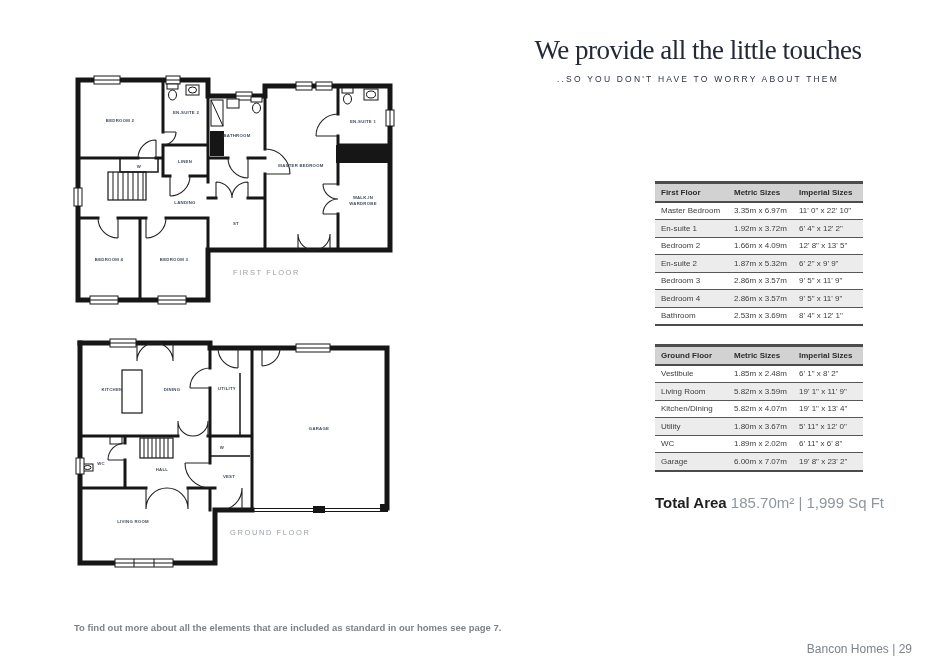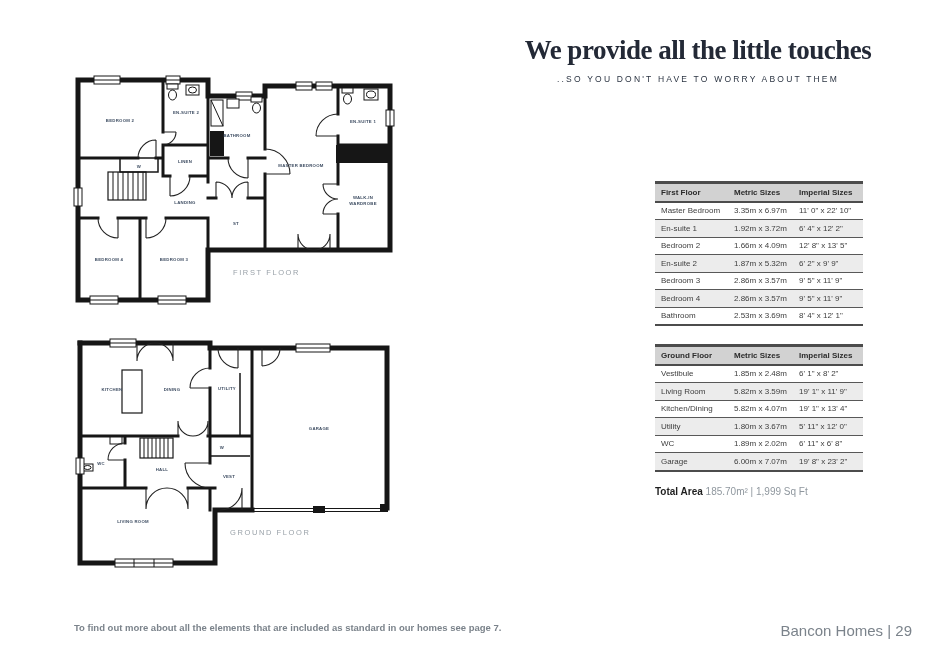--- a/index.html
+++ b/index.html
@@ -3,21 +3,21 @@
 <meta charset="utf-8">
 <style>
   html,body{margin:0;padding:0;}
   body{
     width:940px;height:663px;position:relative;background:#ffffff;
     font-family:"Liberation Sans",sans-serif;overflow:hidden;
   }
   
   .title-block{position:absolute;left:455px;top:36px;width:486px;text-align:center;}
   .title{
-    font-family:"Liberation Serif",serif;font-weight:700;font-size:27px;
+    font-family:"Liberation Serif",serif;font-weight:400;font-size:27px;
     letter-spacing:-0.5px;color:#232936;margin:0;line-height:1.1;
   }
   .subtitle{
     margin-top:8px;font-size:8.5px;font-weight:normal;letter-spacing:2.2px;
     color:#2b3442;
   }
   
   .tables{position:absolute;left:655px;top:181px;width:208px;}
   table.size-table{
     border-collapse:collapse;width:208px;table-layout:fixed;
@@ -27,37 +27,37 @@
   table.size-table + table.size-table{margin-top:18px;}
   .size-table th,.size-table td{
     padding:0 0 0 6px;height:16.5px;border-bottom:1.5px solid #585858;
     text-align:left;color:#3d3d3d;white-space:nowrap;overflow:hidden;
   }
   .size-table thead th{
     background:#d2d2d2;font-weight:bold;color:#2c2c2c;
     border-bottom:2px solid #4c4c4c;
   }
   .size-table tbody tr:nth-child(even){background:#ececec;}
-  .total-area{margin-top:14px;font-size:10px;white-space:nowrap;}
+  .total-area{margin-top:22px;font-size:15px;white-space:nowrap;}
   .total-area .lbl{font-weight:bold;color:#1f1f1f;}
   .total-area .val{color:#8f979e;}
   
   .plan-first{position:absolute;left:70px;top:64px;}
   .plan-ground{position:absolute;left:70px;top:318px;}
   .room-label{
     font-family:"Liberation Sans",sans-serif;font-size:4.3px;font-weight:bold;
     fill:#3f4e63;letter-spacing:0.25px;text-anchor:middle;
   }
   .plan-caption{
     font-family:"Liberation Sans",sans-serif;font-size:7.5px;
     fill:#9aa2a9;letter-spacing:1.6px;
   }
   
   .footer-note{position:absolute;left:74px;top:622px;font-size:9.5px;color:#7b838b;font-weight:bold;}
-  .footer-page{position:absolute;right:28px;top:622px;font-size:15px;color:#7b838b;}
+  .footer-page{position:absolute;right:28px;top:642px;font-size:12px;color:#7b838b;}
 </style>
 </head>
 <body>
 
 <svg class="plan-first" width="330" height="250" viewBox="0 0 330 250">
 
   <g stroke="#161616" stroke-width="5" fill="none" stroke-linecap="square">
     <path d="M8 16H138V32H195V22H320V186H138V236H8Z"></path>
   </g>
 

